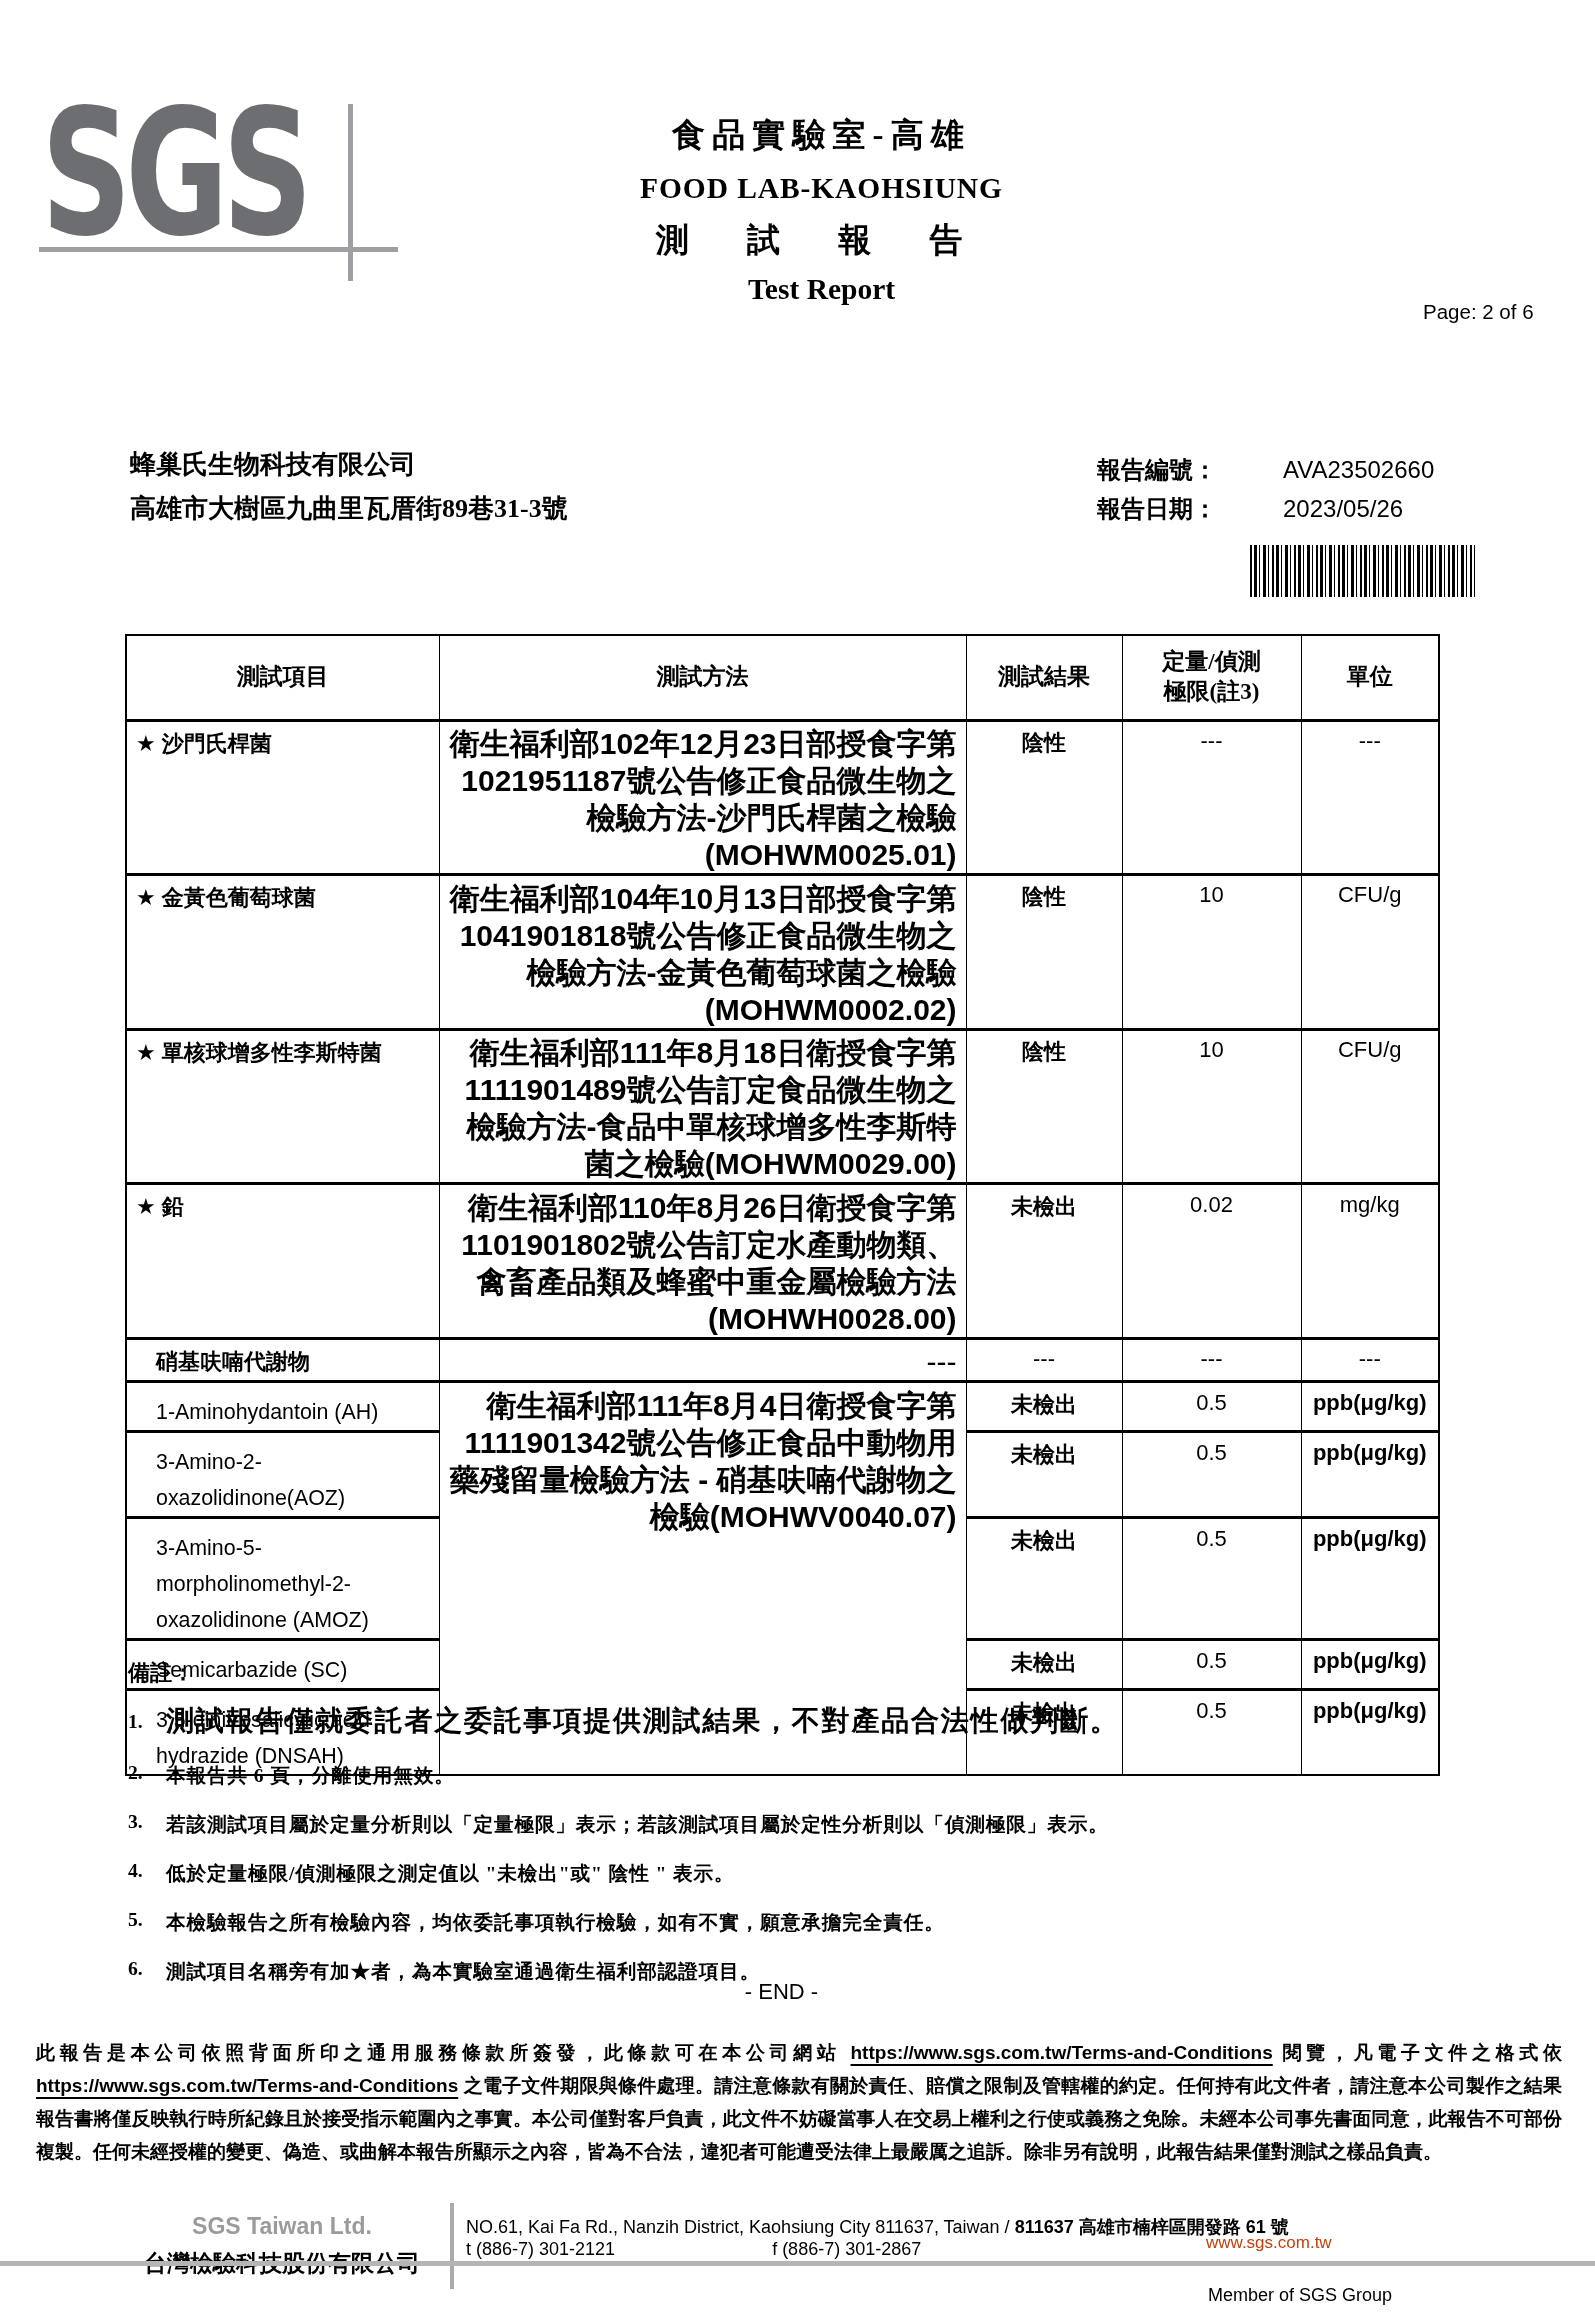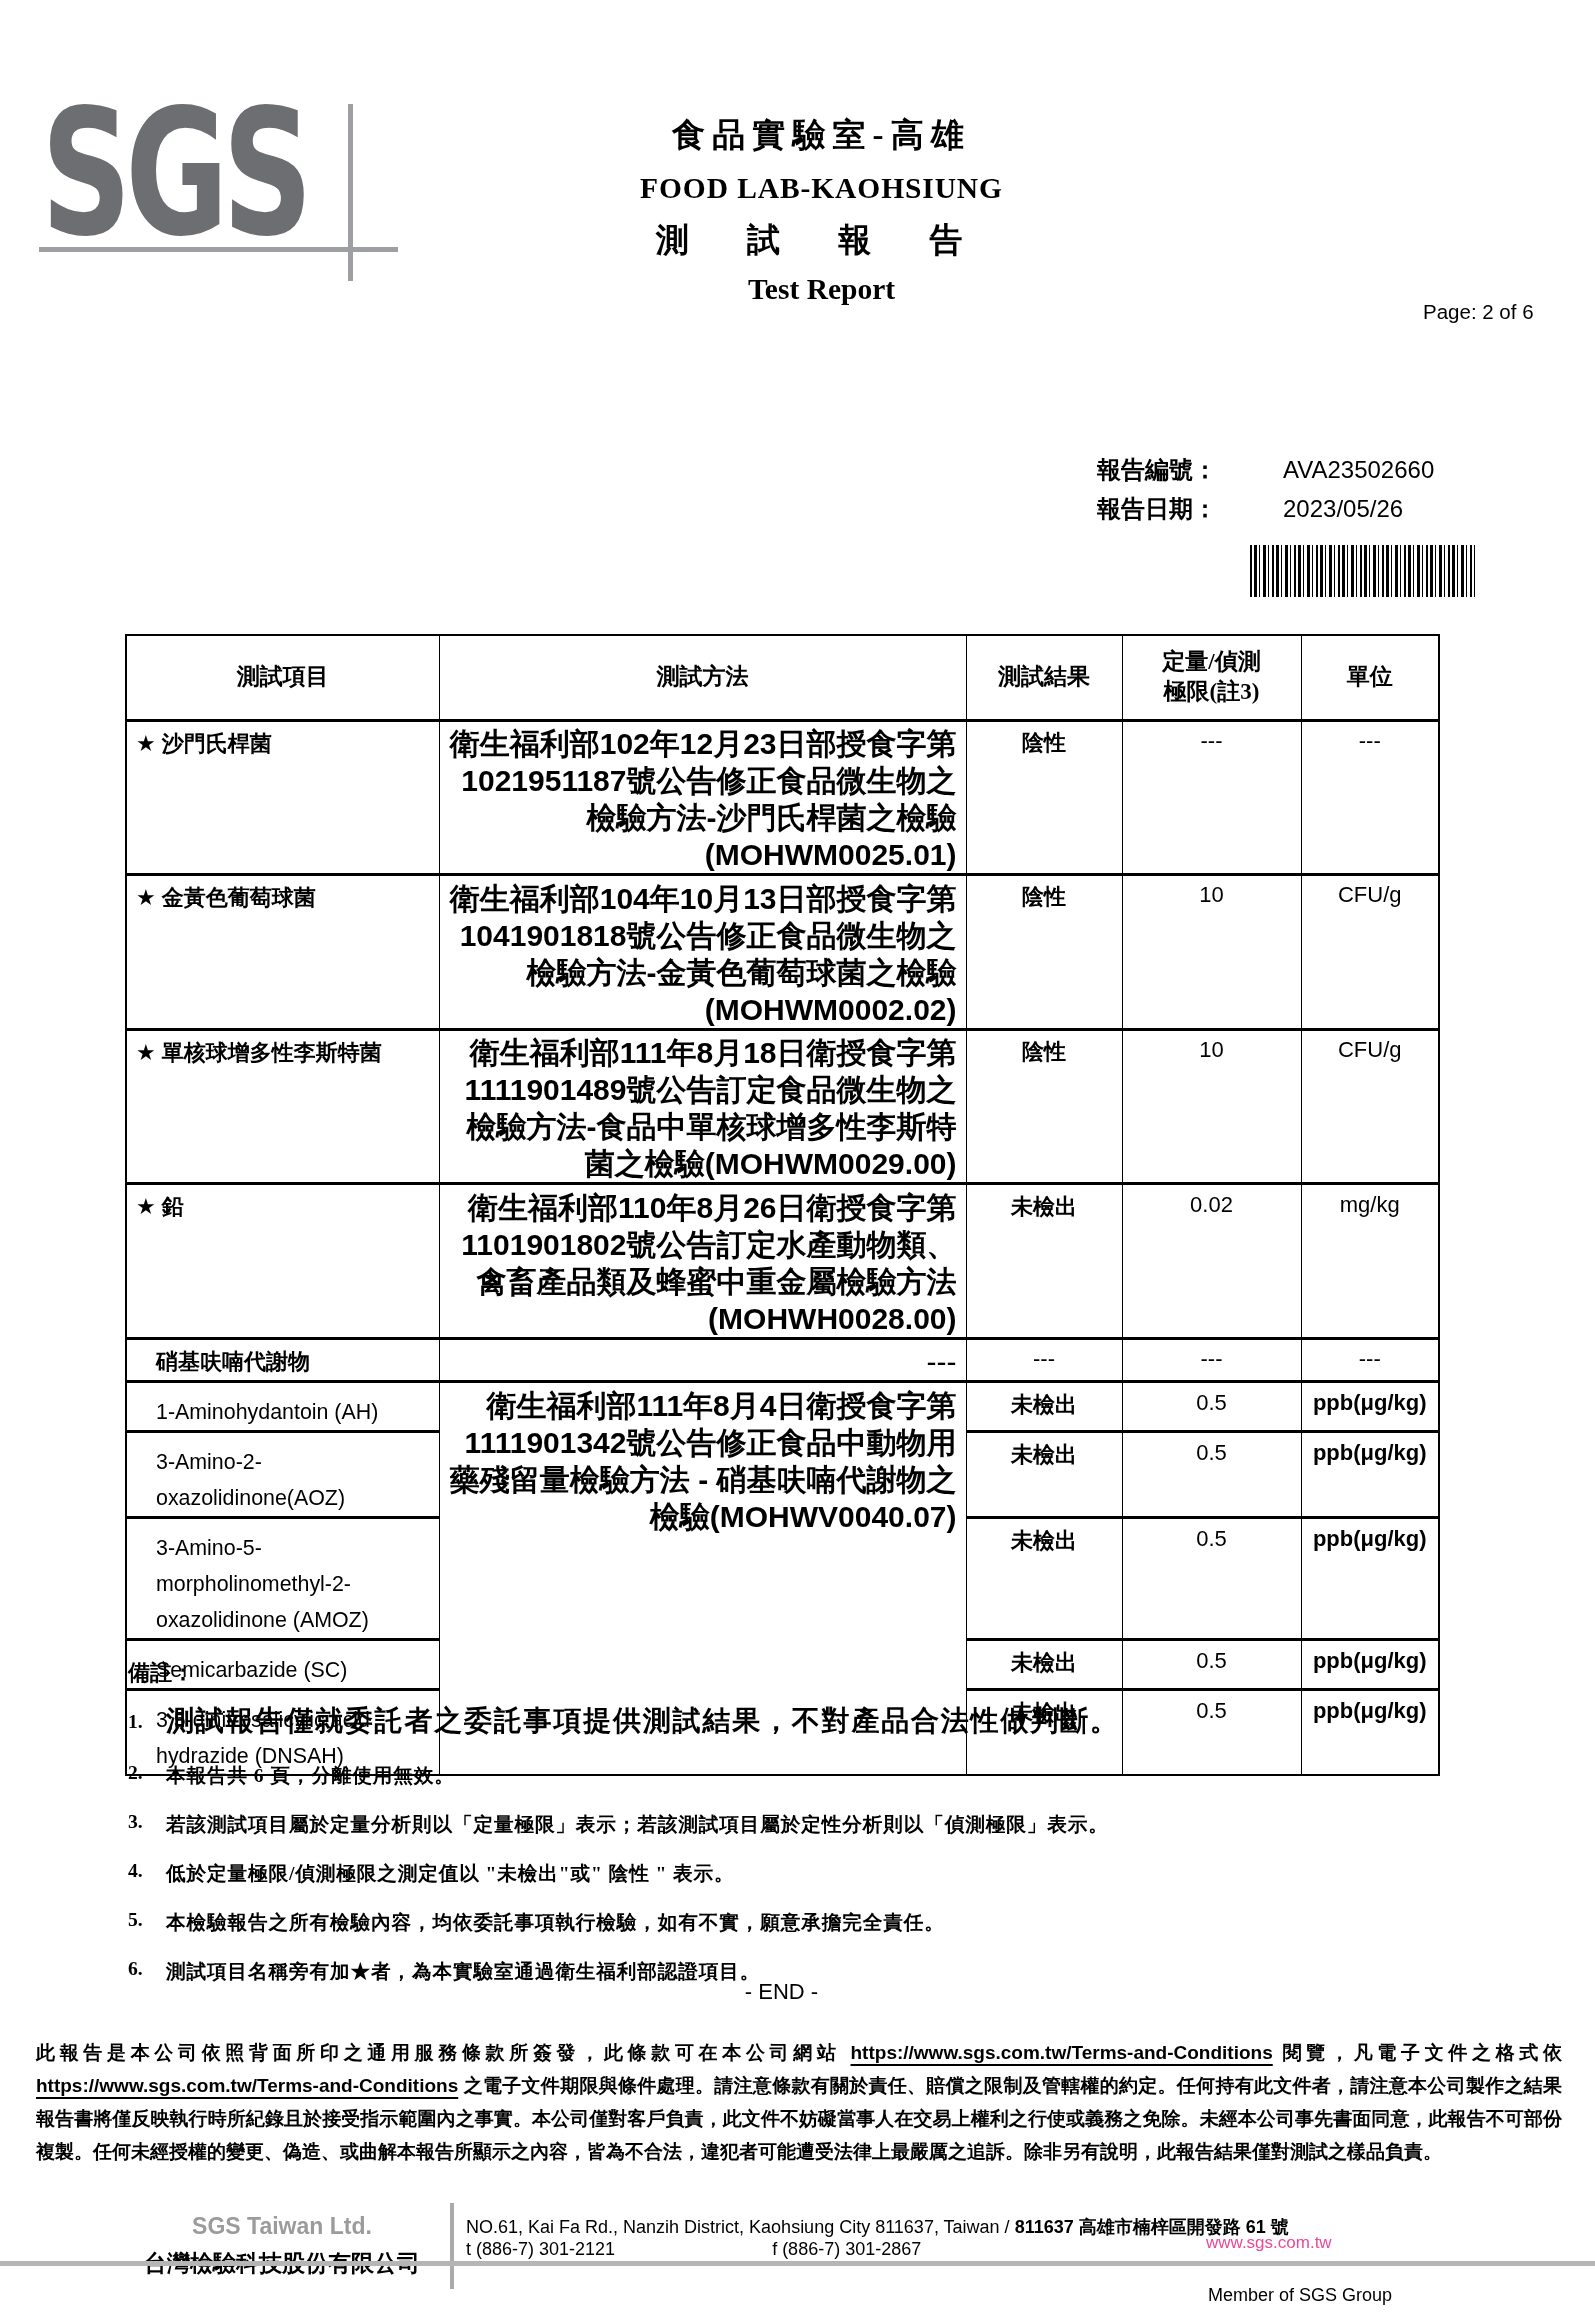--- a/index.html
+++ b/index.html
@@ -70,41 +70,45 @@
 
   
   .footer-left{position:absolute;left:125px;top:2213px;width:314px;text-align:center;}
   .footer-co-en{font-size:23px;font-weight:bold;color:#9b9b9b;}
   .footer-co-zh{font-family:"Liberation Serif","DejaVu Serif",serif;font-weight:bold;font-size:23px;margin-top:8px;}
   .footer-vline{position:absolute;left:450px;top:2203px;width:3.6px;height:86px;background:#ababab;}
   .footer-addr{position:absolute;left:466px;top:2215px;font-size:18px;white-space:nowrap;}
   .footer-addr .bold{font-weight:bold;}
   .footer-phones{}
   .footer-phone-f{margin-left:152px;}
-  .footer-web{position:absolute;left:1206px;top:2233px;font-size:17px;color:#ec4899;text-align:center;}
+  .footer-web{position:absolute;left:1206px;top:2233px;font-size:17px;color:#c2410c;text-align:center;}
   .footer-bar{position:absolute;left:0;top:2261px;width:1595px;height:5.4px;background:#b5b5b5;}
   .footer-member{position:absolute;left:1208px;top:2285px;font-size:18px;}
 </style>
 </head>
 <body>
 
 <div class="page">
 
   <div class="logo-text">SGS</div>
   <div class="logo-hline"></div>
   <div class="logo-vline"></div>
 
   <div class="title-block">
     <div class="title-zh">食品實驗室-高雄</div>
     <div class="title-en">FOOD LAB-KAOHSIUNG</div>
     <div class="sub-zh">測 試 報 告</div>
     <div class="sub-en">Test Report</div>
   </div>
   <div class="page-num">Page: 2 of 6</div>
 
+  <div class="client">
+    <div>蜂巢氏生物科技有限公司</div>
+    <div>高雄市大樹區九曲里瓦厝街89巷31-3號</div>
+  </div>
 
   <div class="report-meta">
     <div class="meta-row">
       <span class="meta-label">報告編號：</span>
       <span class="meta-value">AVA23502660</span>
     </div>
     <div class="meta-row">
       <span class="meta-label">報告日期：</span>
       <span class="meta-value">2023/05/26</span>
     </div>

